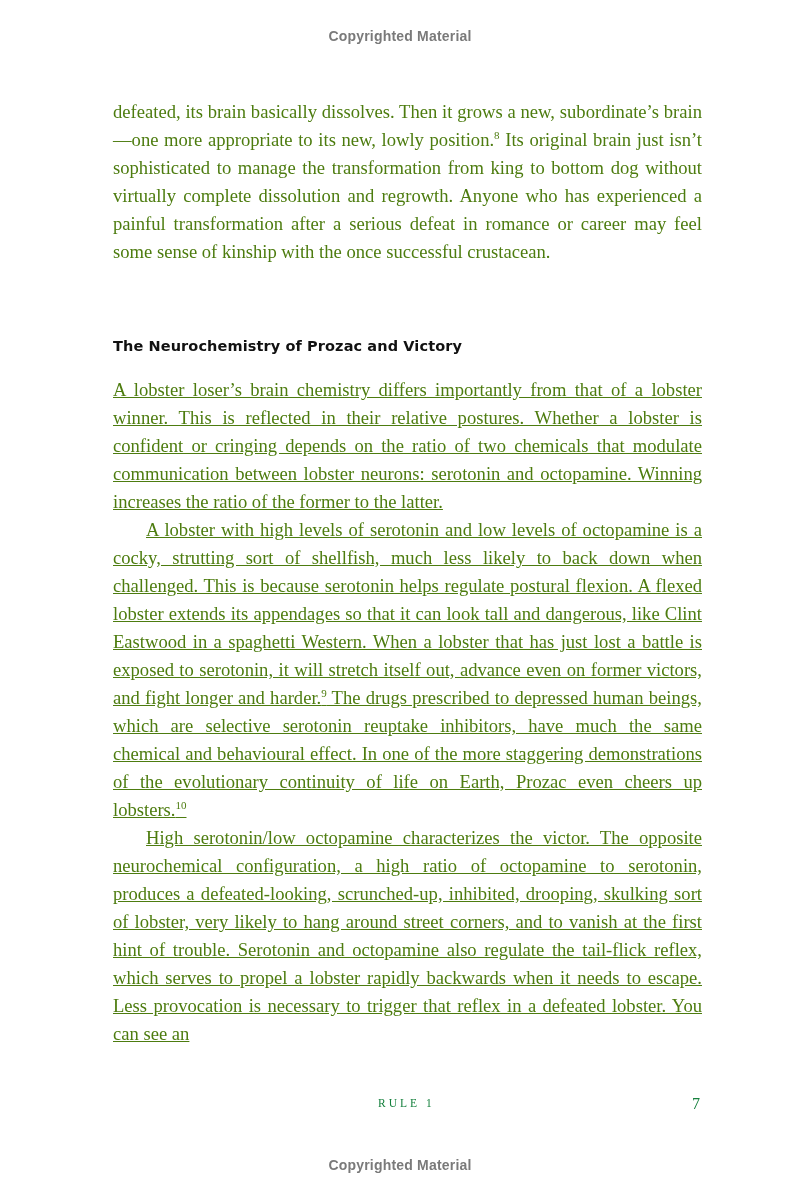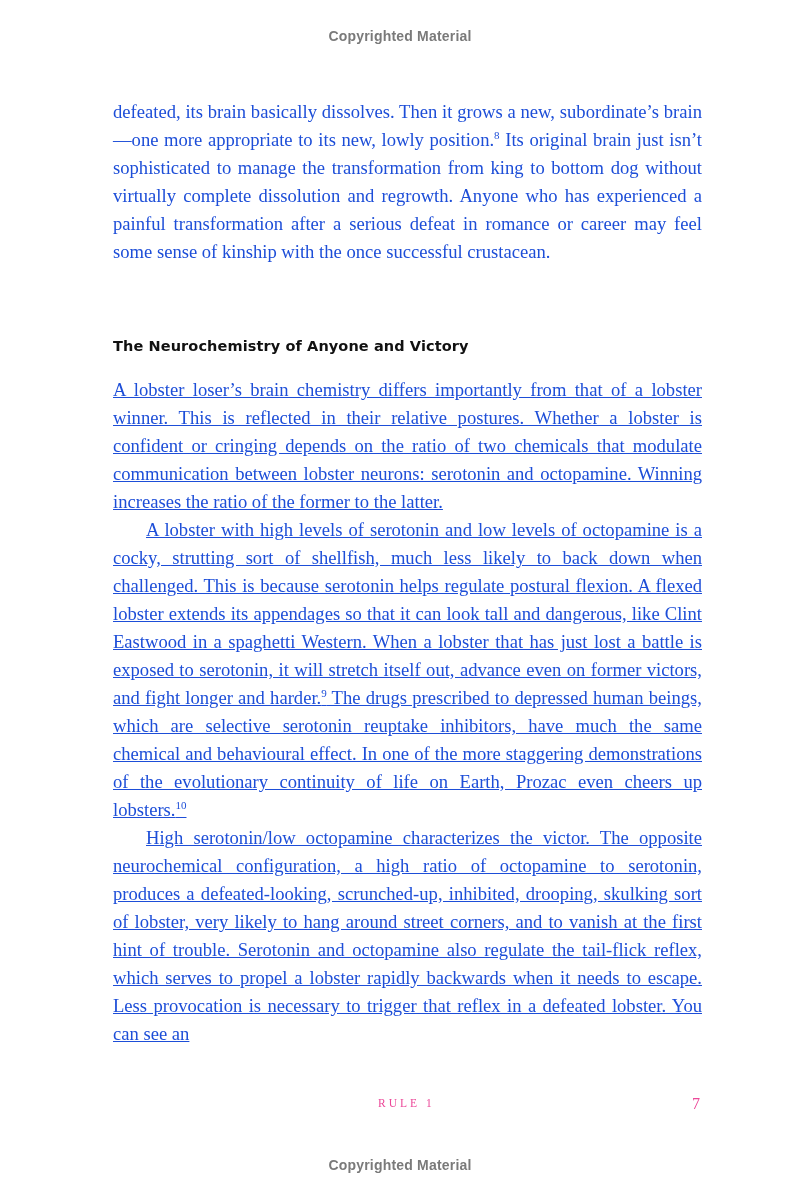--- a/index.html
+++ b/index.html
@@ -7,54 +7,54 @@
   .watermark {
     position: absolute; left: 0; width: 800px; text-align: center;
     font-family: "Liberation Sans", sans-serif; font-weight: bold;
     font-size: 14px; color: #7a7a7a; letter-spacing: 0.2px;
   }
   .wm-top { top: 28px; }
   .wm-bottom { top: 1157px; }
   .text-block {
     position: absolute; left: 113px; width: 589px;
     font-family: "Liberation Serif", serif; font-size: 18.6px;
-    line-height: 28px; color: #1d4ed8; text-align: justify;
+    line-height: 28px; color: #4d7c0f; text-align: justify;
   }
   .text-block p { margin: 0; }
   .block-1 { top: 98px; }
   .heading {
     position: absolute; left: 113px; top: 338px;
     font-family: "DejaVu Sans", sans-serif; font-weight: bold;
     font-size: 14.5px; color: #111; letter-spacing: 0.1px;
   }
   .block-2 { top: 376px; text-decoration: underline; }
   .indent { text-indent: 33px; }
   sup { font-size: 11px; line-height: 0; vertical-align: 7px; }
   .running-footer {
     position: absolute; top: 1095px; left: 0; width: 800px; height: 24px;
-    font-family: "Liberation Serif", serif; color: #ec4899;
+    font-family: "Liberation Serif", serif; color: #15803d;
   }
   .footer-label {
     position: absolute; left: 378px; top: 2px; font-size: 11.5px;
     letter-spacing: 3px;
   }
   .page-number {
     position: absolute; left: 692px; top: 0px; font-size: 16px;
   }
 </style>
 </head>
 <body>
 
 <div class="watermark wm-top">Copyrighted Material</div>
 
 <div class="text-block block-1">
   <p><span>defeated, its brain basically dissolves. Then it grows a new, subordinate’s brain—one more appropriate to its new, lowly position.</span><sup>8</sup><span> Its original brain just isn’t sophisticated to manage the transformation from king to bottom dog without virtually complete dissolution and regrowth. Anyone who has experienced a painful transformation after a serious defeat in romance or career may feel some sense of kinship with the once successful crustacean.</span></p>
 </div>
 
-<div class="heading">The Neurochemistry of Anyone and Victory</div>
+<div class="heading">The Neurochemistry of Prozac and Victory</div>
 
 <div class="text-block block-2">
   <p>A lobster loser’s brain chemistry differs importantly from that of a lobster winner. This is reflected in their relative postures. Whether a lobster is confident or cringing depends on the ratio of two chemicals that modulate communication between lobster neurons: serotonin and octopamine. Winning increases the ratio of the former to the latter.</p>
   <p class="indent"><span>A lobster with high levels of serotonin and low levels of octopamine is a cocky, strutting sort of shellfish, much less likely to back down when challenged. This is because serotonin helps regulate postural flexion. A flexed lobster extends its appendages so that it can look tall and dangerous, like Clint Eastwood in a spaghetti Western. When a lobster that has just lost a battle is exposed to serotonin, it will stretch itself out, advance even on former victors, and fight longer and harder.</span><sup>9</sup><span> The drugs prescribed to depressed human beings, which are selective serotonin reuptake inhibitors, have much the same chemical and behavioural effect. In one of the more staggering demonstrations of the evolutionary continuity of life on Earth, Prozac even cheers up lobsters.</span><sup>10</sup></p>
   <p class="indent">High serotonin/low octopamine characterizes the victor. The opposite neurochemical configuration, a high ratio of octopamine to serotonin, produces a defeated-looking, scrunched-up, inhibited, drooping, skulking sort of lobster, very likely to hang around street corners, and to vanish at the first hint of trouble. Serotonin and octopamine also regulate the tail-flick reflex, which serves to propel a lobster rapidly backwards when it needs to escape. Less provocation is necessary to trigger that reflex in a defeated lobster. You can see an</p>
 </div>
 
 <div class="running-footer">
   <span class="footer-label">RULE 1</span>
   <span class="page-number">7</span>

